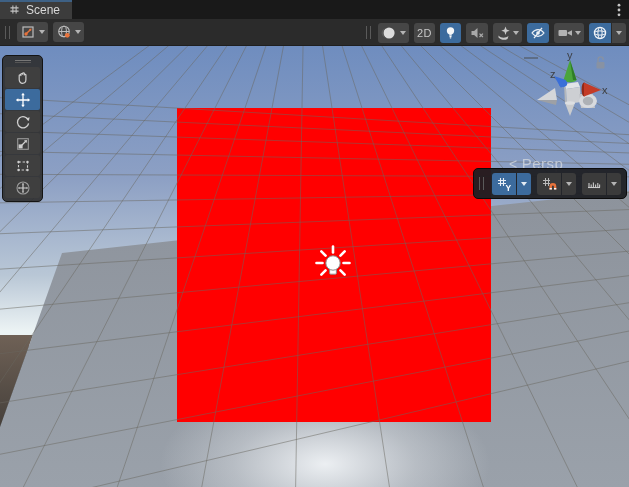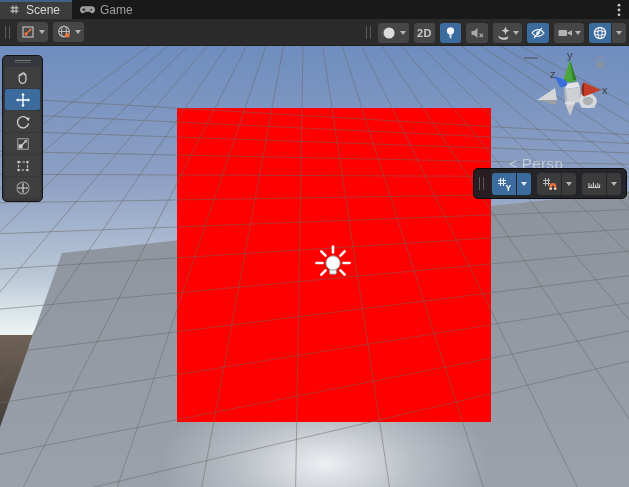--- a/index.html
+++ b/index.html
@@ -13,21 +13,21 @@
   .tab.active::before{content:"";position:absolute;left:0;top:0;right:0;height:2px;background:#3e6185;}
   #tab-menu{margin-left:auto;display:flex;align-items:center;padding:0 8px;}
   
   #toolbar{position:absolute;left:0;top:19px;width:629px;height:27px;background:#2b2b2b;border-bottom:1px solid #1f1f1f;display:flex;align-items:center;}
   .tgroup{display:flex;align-items:center;gap:5px;}
   #tgroup-left{margin-left:3px;}
   #tgroup-right{position:absolute;right:3px;top:0;height:27px;display:flex;align-items:center;gap:5px;}
   .drag-v{width:5px;height:13px;border-left:1px solid #5a5a5a;border-right:1px solid #5a5a5a;margin:0 2px;}
   .btn{height:20px;min-width:21px;background:#464646;border-radius:3px;display:flex;align-items:center;justify-content:center;padding:0 3px;gap:3px;color:#c8c8c8;font-size:11px;cursor:default;}
   .btn.on{background:#3c6b9d;color:#fff;}
-  .btn .lbl{font-weight:bold;letter-spacing:.5px;}
+  .btn .lbl{font-weight:normal;letter-spacing:.5px;}
   .split{display:flex;align-items:center;gap:1px;}
   .arrow{width:0;height:0;border-left:3.5px solid transparent;border-right:3.5px solid transparent;border-top:4px solid #b4b4b4;}
   
   #viewport{position:absolute;left:0;top:46px;width:629px;height:441px;overflow:hidden;}
   #scene-svg{position:absolute;left:0;top:0;}
   
   #tools-panel{position:absolute;left:2px;top:9px;width:41px;background:#2e2e2ee8;border:1px solid #141414;border-radius:5px;padding:2px 2px 3px 2px;}
   #tools-handle{width:16px;height:3px;border-top:1px solid #777;border-bottom:1px solid #555;margin:2px auto 4px auto;}
   .tool{width:35px;height:21px;background:#3f3f3f;border-radius:2px;display:flex;align-items:center;justify-content:center;margin-top:1px;}
   .tool.on{background:#3c6b9d;}
@@ -48,28 +48,20 @@
 <body>
 
 <div id="window">
 
   <div id="tabbar">
     <div class="tab active">
       <svg width="13" height="13" viewBox="0 0 16 16">
         <path d="M3 6 H13 M3 10 H13 M6 3 V13 M10 3 V13" stroke="#c2c2c2" stroke-width="1.3" fill="none"></path>
       </svg>
       <span>Scene</span>
-    </div>
-    <div class="tab">
-      <svg width="15" height="13" viewBox="0 0 18 14">
-        <path d="M4 3 h10 a4 4.2 0 0 1 4 4.2 c0 2.6-1.6 4.3-3.4 4.3 c-1.3 0-2.2-.8-2.9-1.8 h-5.4 c-.7 1-1.6 1.8-2.9 1.8 C1.6 11.5 0 9.8 0 7.2 A4 4.2 0 0 1 4 3 Z" fill="#9d9d9d"></path>
-        <path d="M4.6 5.2 v4 M2.6 7.2 h4" stroke="#2a2a2a" stroke-width="1.2"></path>
-        <circle cx="13.4" cy="7.2" r="1.1" fill="#2a2a2a"></circle>
-      </svg>
-      <span>Game</span>
     </div>
     <div id="tab-menu">
       <svg width="4" height="14" viewBox="0 0 4 14">
         <circle cx="2" cy="2.2" r="1.4" fill="#c6c6c6"></circle>
           <circle cx="2" cy="7" r="1.4" fill="#c6c6c6"></circle>
           <circle cx="2" cy="11.8" r="1.4" fill="#c6c6c6"></circle>
       </svg>
     </div>
   </div>
 

